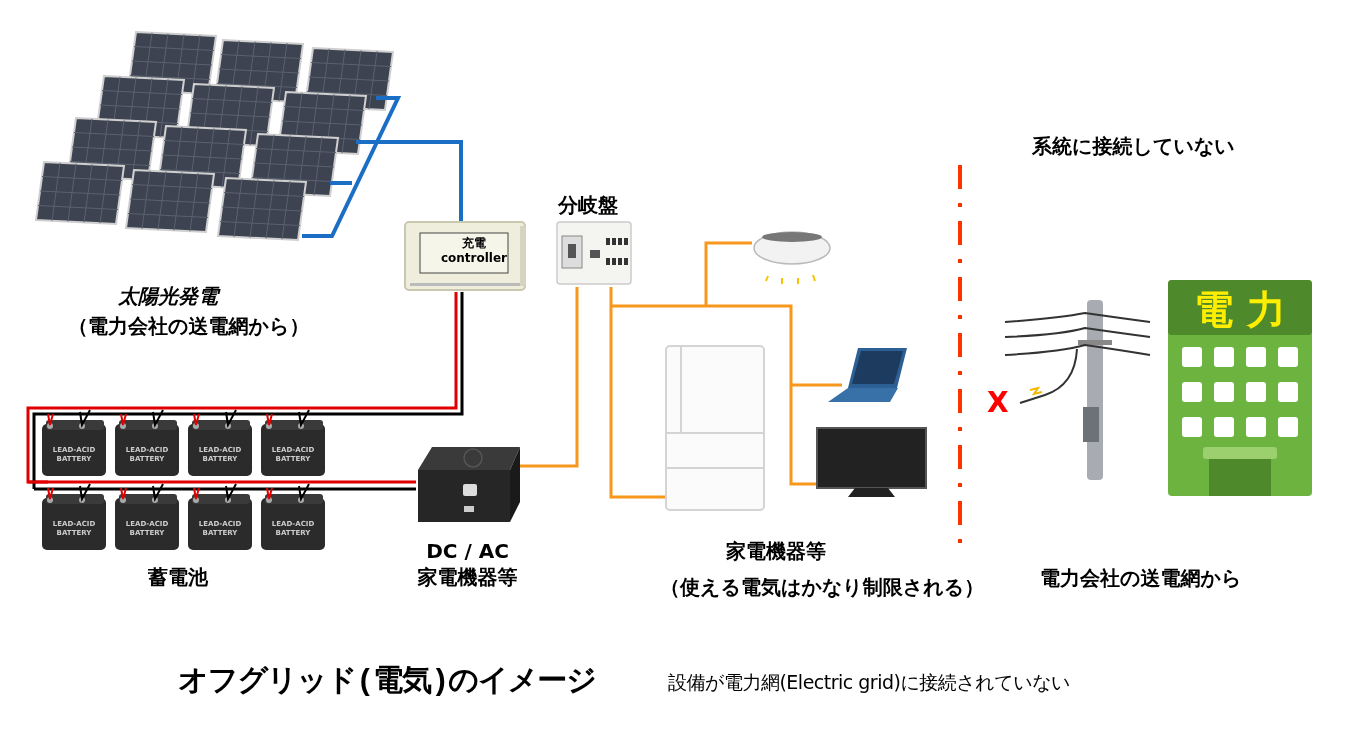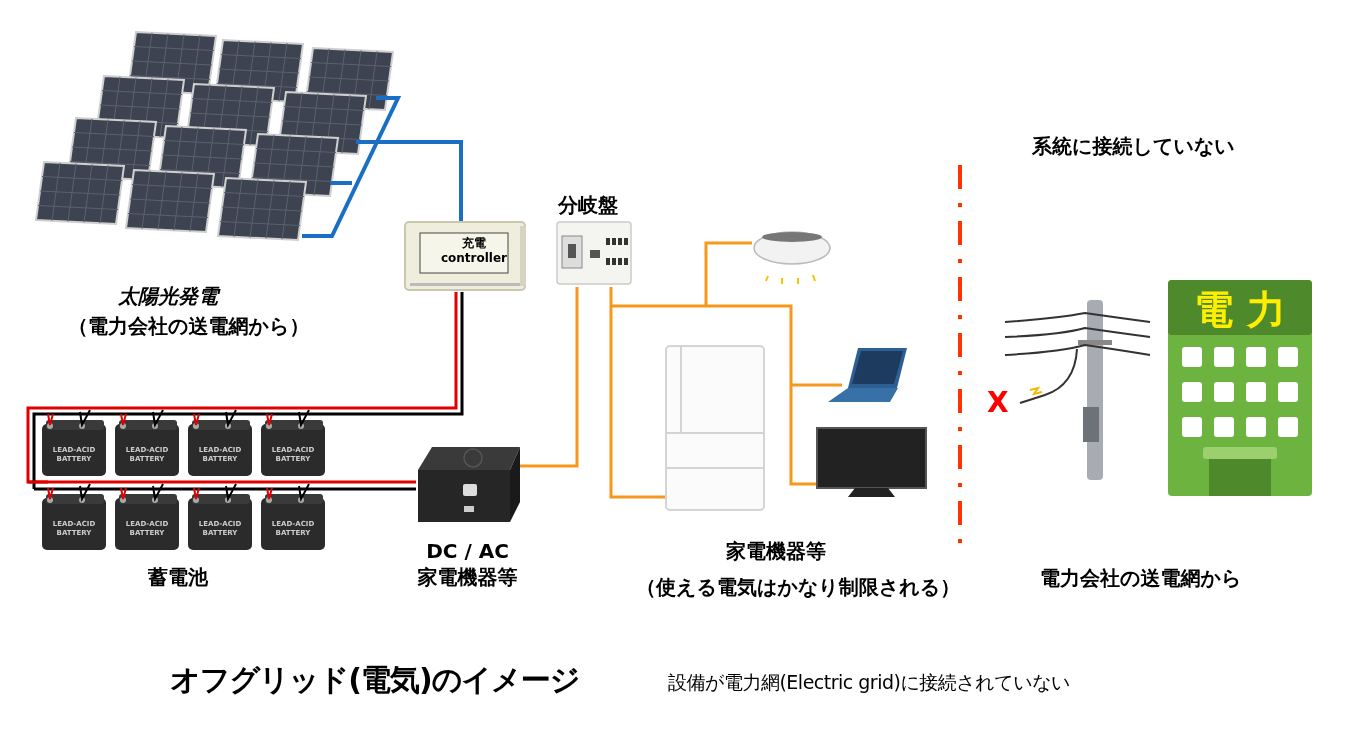--- a/index.html
+++ b/index.html
@@ -1,21 +1,21 @@
 <!DOCTYPE html>
 <html><head>
 <meta charset="utf-8">
 <style>
   html,body{margin:0;padding:0;background:#fff;}
   body{width:1350px;height:734px;position:relative;overflow:hidden;font-family:"DejaVu Sans",sans-serif;}
   svg#diagram{position:absolute;left:0;top:0;}
   .lbl{position:absolute;font-weight:bold;color:#000;white-space:nowrap;text-align:center;}
   .lbl.big{font-size:20px;}
   .lbl.sm{font-size:20px;}
-  .title{position:absolute;left:170px;top:660px;font-size:30px;font-weight:bold;letter-spacing:-1px;}
+  .title{position:absolute;left:178px;top:660px;font-size:30px;font-weight:bold;letter-spacing:-1px;font-family:Liberation Mono, monospace;}
   .subtitle{position:absolute;left:668px;top:670px;font-size:19px;font-weight:normal;letter-spacing:-0.5px;}
 </style>
 </head>
 <body>
 
 <svg id="diagram" width="1350" height="734" viewBox="0 0 1350 734">
 
   <g id="panels">
       <g>
         <polygon points="136,32 216,36 208,94 128,90" fill="#3d4350" stroke="#cfcfcf" stroke-width="2"></polygon>
@@ -353,21 +353,21 @@
 <div class="lbl big" style="left:558px;top:192px;">分岐盤</div>
 
 <div class="lbl big" style="left:148px;top:564px;">蓄電池</div>
 
 <div class="lbl big" style="left:400px;top:538px;width:135px;line-height:26px;">
   <div>DC / AC</div>
   <div>家電機器等</div>
 </div>
 
 <div class="lbl big" style="left:726px;top:538px;">家電機器等</div>
-<div class="lbl sm" style="left:636px;top:574px;">（使える電気はかなり制限される）</div>
+<div class="lbl sm" style="left:660px;top:574px;">（使える電気はかなり制限される）</div>
 
 <div class="lbl sm" style="left:1032px;top:134px;text-align:left;line-height:24px;">
   <div>系統に接続していない</div>
 </div>
 <div class="lbl big" style="left:1040px;top:565px;">電力会社の送電網から</div>
 
 <div class="lbl" style="left:1182px;top:283px;width:116px;font-size:39px;color:#ffee00;">電 力</div>
 <div class="lbl" style="left:987px;top:386px;font-size:28px;color:#ff0000;">X</div>
 
 <div class="title">オフグリッド(電気)のイメージ</div>

